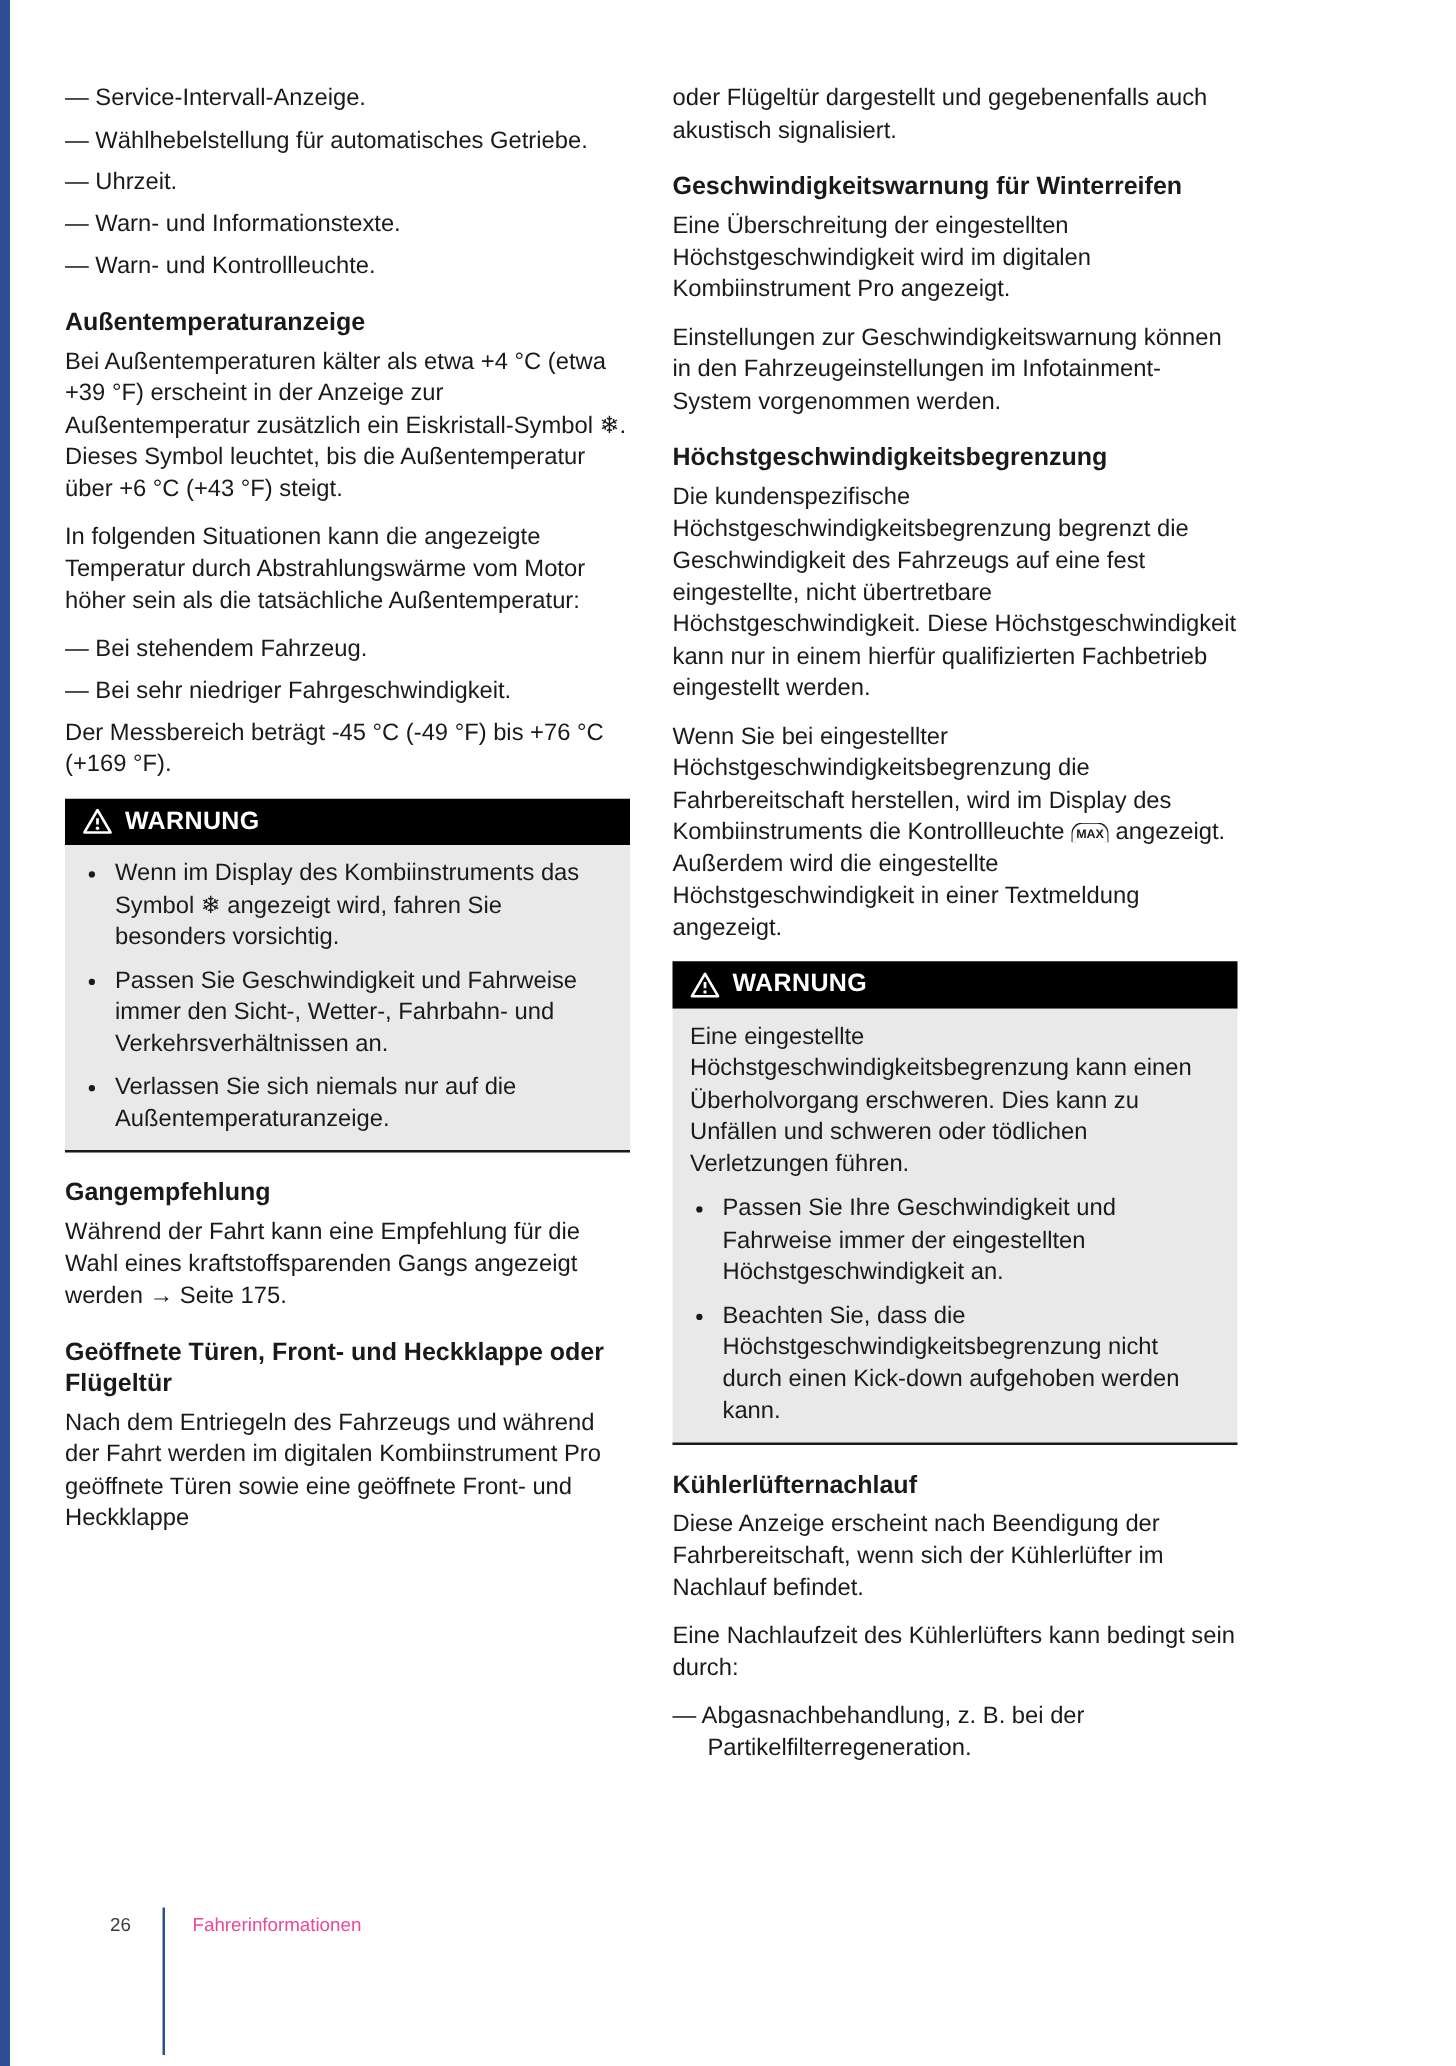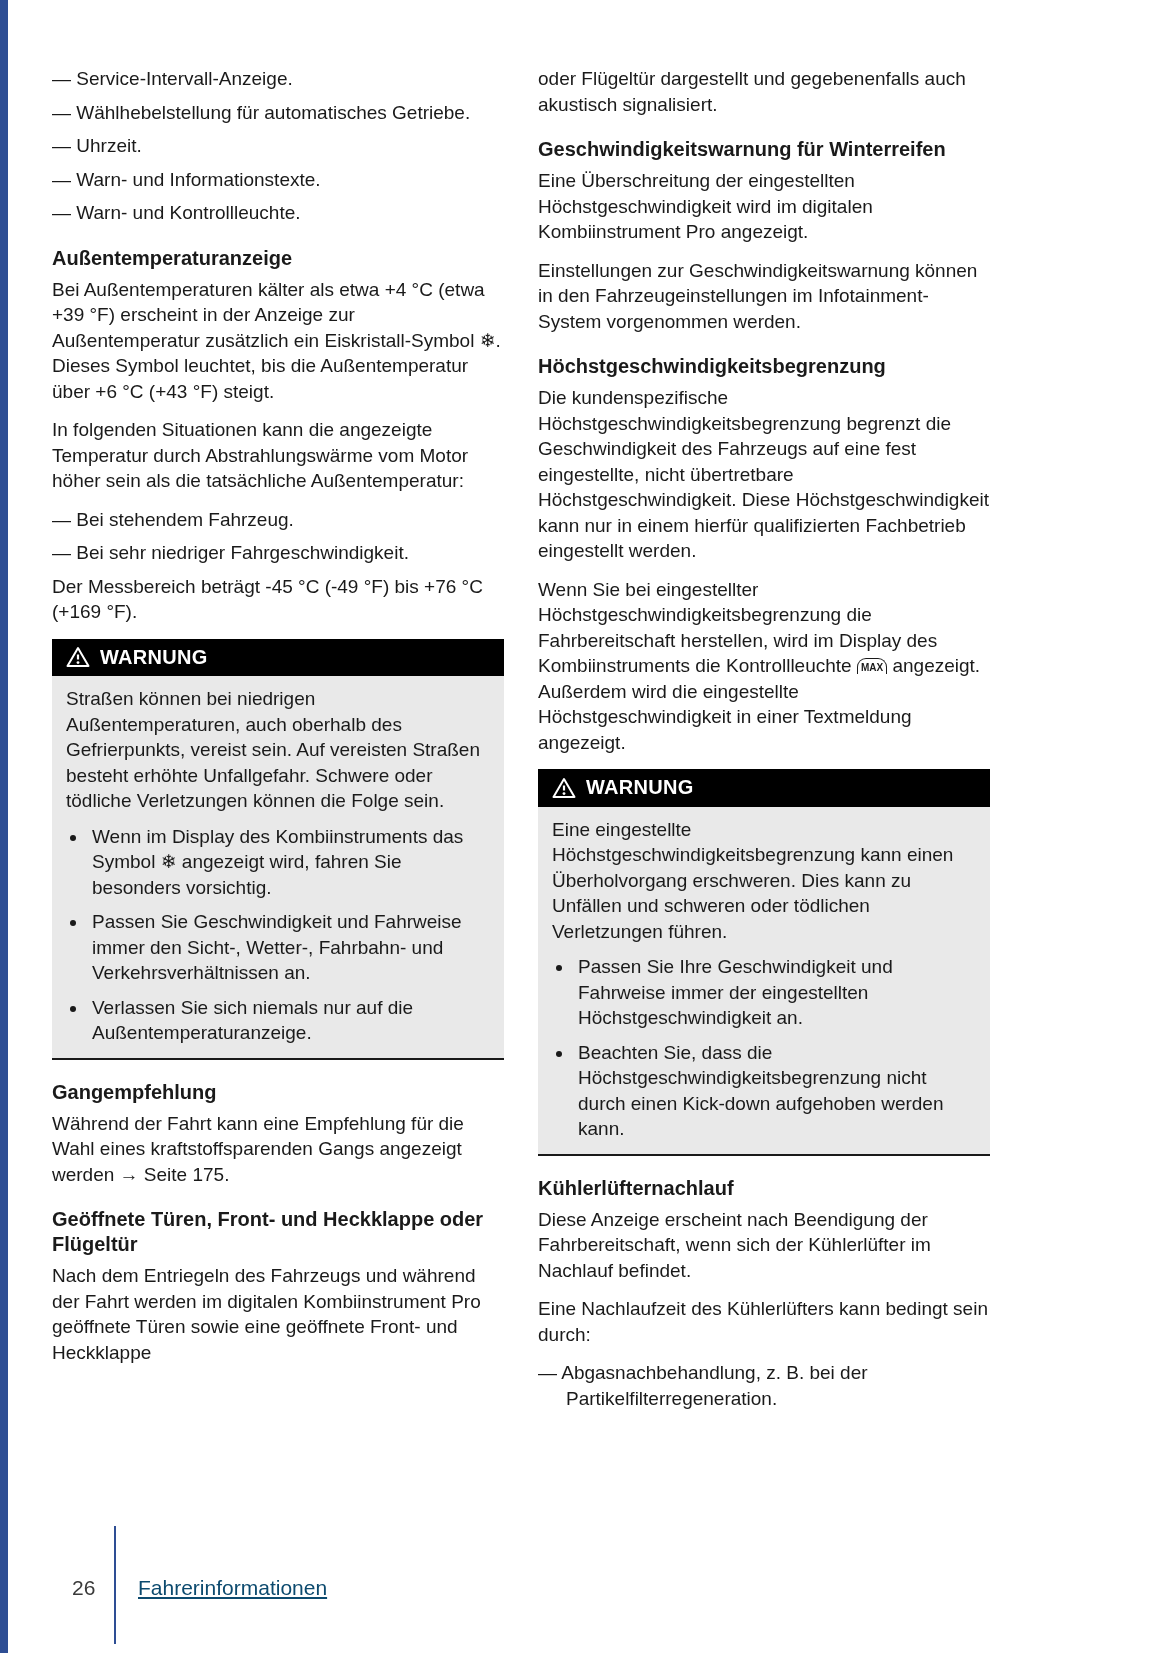--- a/index.html
+++ b/index.html
@@ -76,38 +76,37 @@
     line-height: 1;
     border: 1.5px solid #1a1a1a;
     border-bottom: none;
     border-radius: 9px 9px 0 0;
     padding: 4px 3px 1px 3px;
     vertical-align: baseline;
     transform: translateY(-1px);
   }
   .footer {
     position: absolute;
-    left: 72px; top: 1532px;
+    left: 88px; top: 1532px;
     display: flex;
-    align-items: center;
-    font-size: 21px;
+    align-items: flex-start;
+    font-size: 15px;
   }
   .footer .pagenum {
     color: #3a3a3a;
     width: 42px;
   }
   .footer .fdivider {
     width: 2px;
     height: 118px;
     background: #2e4e94;
     margin: -6px 22px 0 0;
   }
   .footer .section-label {
-    color: #0c4a6e;
-    text-decoration: underline;
+    color: #ec4899;
   }
 </style>
 </head>
 <body>
 
 <div class="accent-bar"></div>
 
 <main class="content">
 
   <div class="col">
@@ -129,21 +128,20 @@
         <span class="warn-icon">
           <svg viewBox="0 0 24 22" aria-hidden="true">
             <path d="M12 2 L22.5 20 H1.5 Z" fill="none" stroke="#ffffff" stroke-width="2" stroke-linejoin="round"></path>
             <line x1="12" y1="8.5" x2="12" y2="13.5" stroke="#ffffff" stroke-width="2.2"></line>
             <circle cx="12" cy="16.6" r="1.4" fill="#ffffff"></circle>
           </svg>
         </span>
         <span>WARNUNG</span>
       </div>
       <div class="warn-body">
-        <p>Straßen können bei niedrigen Außentemperaturen, auch oberhalb des Gefrierpunkts, vereist sein. Auf vereisten Straßen besteht erhöhte Unfallgefahr. Schwere oder tödliche Verletzungen können die Folge sein.</p>
         <ul>
           <li>Wenn im Display des Kombiinstruments das Symbol ❄ angezeigt wird, fahren Sie besonders vorsichtig.</li>
           <li>Passen Sie Geschwindigkeit und Fahrweise immer den Sicht-, Wetter-, Fahrbahn- und Verkehrsverhältnissen an.</li>
           <li>Verlassen Sie sich niemals nur auf die Außentemperaturanzeige.</li>
         </ul>
       </div>
     </section>
 
     <h3 class="heading">Gangempfehlung</h3>
     <p>Während der Fahrt kann eine Empfehlung für die Wahl eines kraftstoffsparenden Gangs angezeigt werden → Seite 175.</p>

